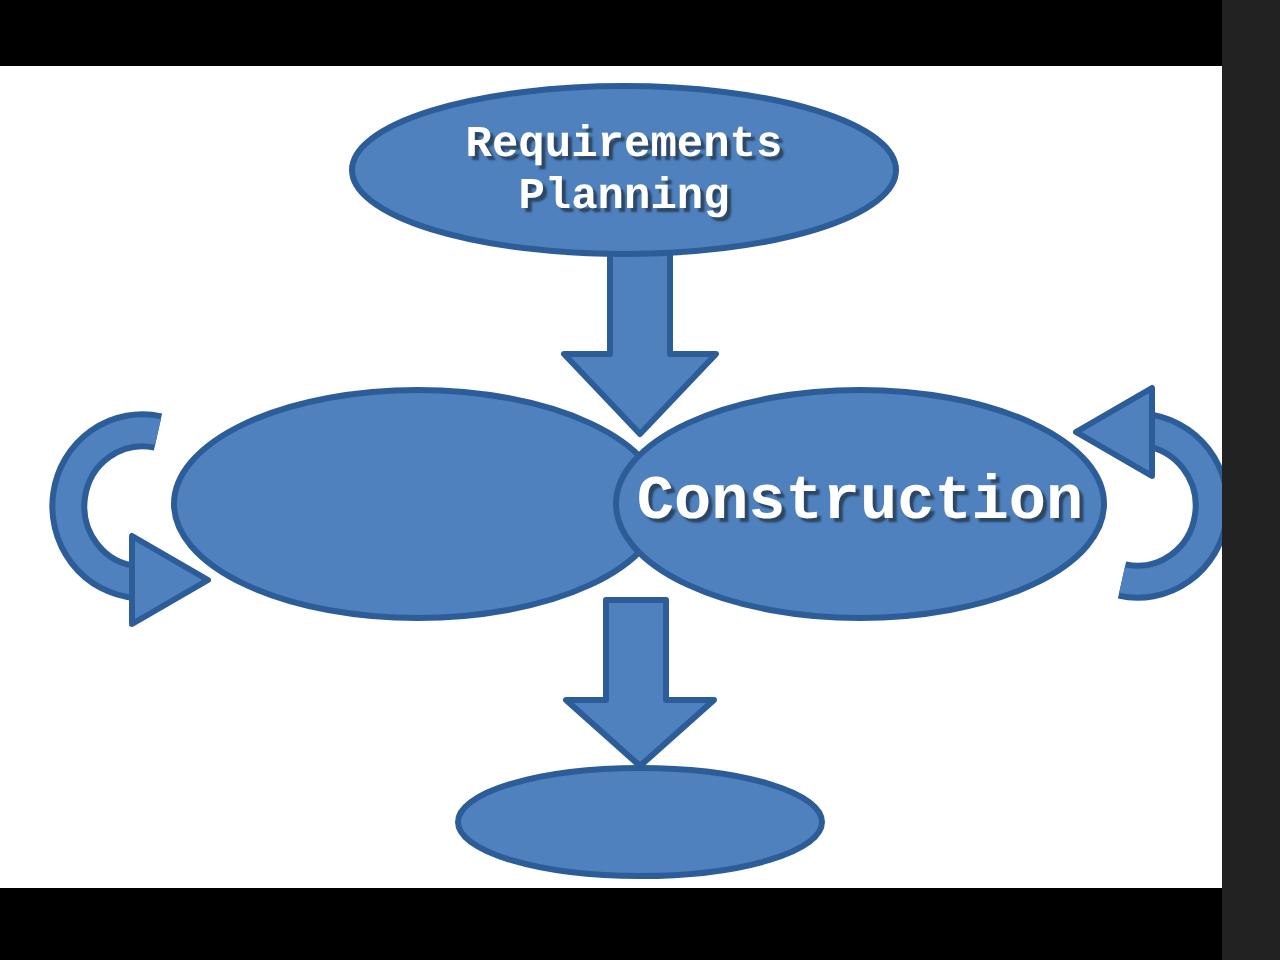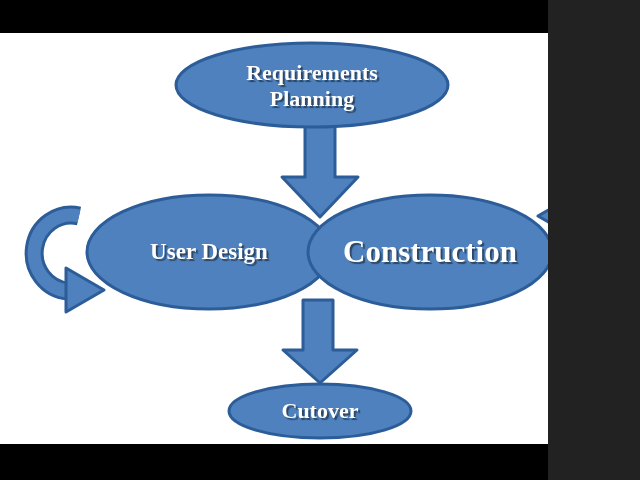--- a/index.html
+++ b/index.html
@@ -1,21 +1,21 @@
 <!DOCTYPE html>
 <html style="--background: #ffffff; --letterbox: #000000; --node-fill: #4e81bd; --node-border: #2c5d98; --arrow-fill: #4e81bd; --arrow-border: #2c5d98; --accent-green: #3fae49; --accent-green-border: #2e8f3b; --label-text: #ffffff; --label-shadow: #2d4663;"><head>
 <meta charset="utf-8">
 <style>
   html, body { margin: 0; padding: 0; background: #222; }
   .stage {
     position: relative;
-    width: 548px; height: 480px;
+    width: 611px; height: 480px;
     background: var(--background, #ffffff);
     overflow: hidden;
-    font-family: Liberation Serif, serif;
+    font-family: Liberation Mono, monospace;
   }
   .bar {
     position: absolute; left: 0; width: 640px;
     background: var(--letterbox, #000000);
   }
   .bar-top { top: 0; height: 33px; }
   .bar-bottom { top: 444px; height: 36px; }
   .diagram-svg { position: absolute; left: 0; top: 0; }
   .node {
     fill: var(--node-fill, #4e81bd);
@@ -83,19 +83,17 @@
 
     <path class="green-sliver" d="M 635 222 L 641 229 L 641 297 L 635 304 C 630.5 276 630.5 249 635 222 Z"></path>
 
     <ellipse class="node" cx="312" cy="85" rx="136" ry="42"></ellipse>
     <ellipse class="node" cx="209" cy="252" rx="122" ry="57"></ellipse>
     <ellipse class="node" cx="430" cy="252" rx="122" ry="57"></ellipse>
     <ellipse class="node" cx="320" cy="411" rx="91" ry="27"></ellipse>
   </svg>
 
   <div class="node-label lbl-req">Requirements Planning</div>
-  <div class="node-label lbl-design">User Design</div>
   <div class="node-label lbl-constr">Construction</div>
-  <div class="node-label lbl-cutover">Cutover</div>
 
   <div class="bar bar-top"></div>
   <div class="bar bar-bottom"></div>
 </div>
 
 </body></html>

